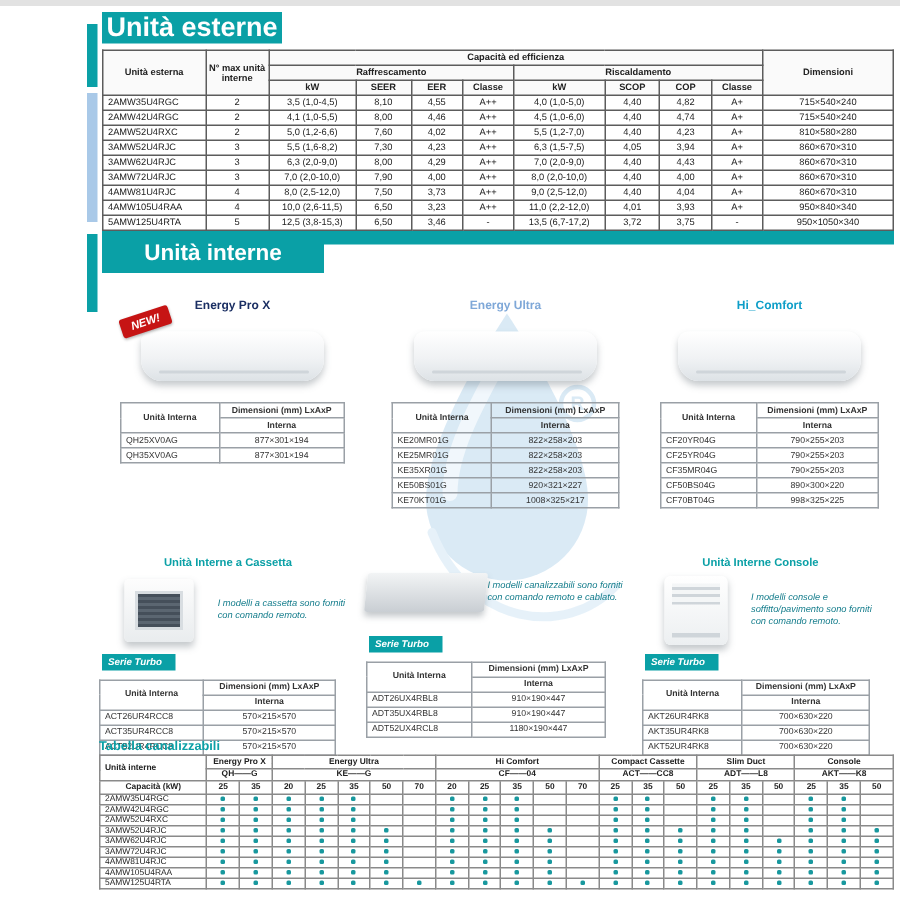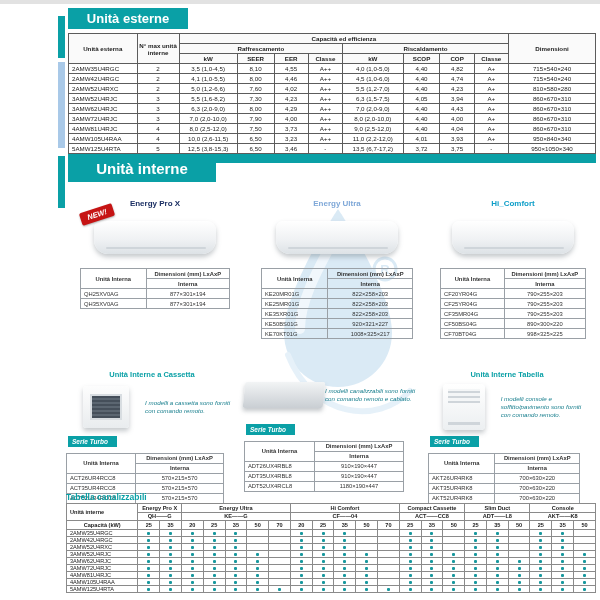--- a/index.html
+++ b/index.html
@@ -5,21 +5,21 @@
   * { margin:0; padding:0; box-sizing:border-box; }
   body { width:600px; height:600px; background:#fff; font-family:"Liberation Sans", sans-serif; }
   #page { position:relative; width:600px; height:600px; background:#fff; overflow:hidden; }
 
   .top-strip { position:absolute; top:0; left:0; width:600px; height:4px; background:#e2e2e2; }
   .lbar-teal1 { position:absolute; left:58px; top:16px; width:7px; height:42px; background:#0aa0a6; }
   .lbar-blue  { position:absolute; left:58px; top:62px; width:7px; height:86px; background:#a9c9e8; }
   .lbar-teal2 { position:absolute; left:58px; top:156px; width:7px; height:52px; background:#0aa0a6; }
 
   .badge { background:#0aa0a6; color:#fff; display:inline-block; }
-  #outdoor-badge { position:absolute; left:68px; top:8px; width:120px; height:21px; font-size:13px; font-weight:bold; text-align:center; line-height:21px; z-index:2; }
+  #outdoor-badge { position:absolute; left:68px; top:8px; width:120px; height:21px; font-size:18px; font-weight:bold; text-align:center; line-height:21px; z-index:2; }
   #indoor-badge { position:absolute; left:68px; top:156px; width:148px; padding:4px 0 5px 0; text-align:center; z-index:2; }
   #indoor-badge .l1 { font-size:15px; font-weight:bold; display:block; }
   #indoor-badge .l2 { font-size:11.5px; font-style:italic; display:block; margin-top:1px; }
 
   
   #outdoor-wrap { position:absolute; left:68px; top:33px; width:528px; z-index:1; }
   table.big { width:100%; border-collapse:collapse; table-layout:fixed; }
   table.big th, table.big td { border:1px solid #5c5c5c; font-size:6.2px; text-align:center; padding:1px 1px; color:#222; background:#fff; }
   table.big th { font-weight:bold; background:#fafafa; }
   table.big td.c-left, table.big td:first-child { text-align:left; padding-left:3px; }
@@ -456,21 +456,21 @@
               <td>910×190×447</td>
             </tr>
             <tr>
               <td>ADT52UX4RCL8</td>
               <td>1180×190×447</td>
             </tr>
           </tbody>
       </table>
     </div>
     <div class="spec-col s3">
-      <div class="spec-title">Unità Interne Tabella</div>
+      <div class="spec-title">Unità Interne Console</div>
       <div class="spec-body">
         <div class="spec-img">
             <div class="ac-console"></div>
           </div>
         <div class="spec-note">I modelli console e soffitto/pavimento sono forniti con comando remoto.</div>
       </div>
       <div class="serie-tag">Serie Turbo</div>
       <table class="ptable" style="width:152px">
         <colgroup>
             <col class="w-model">

